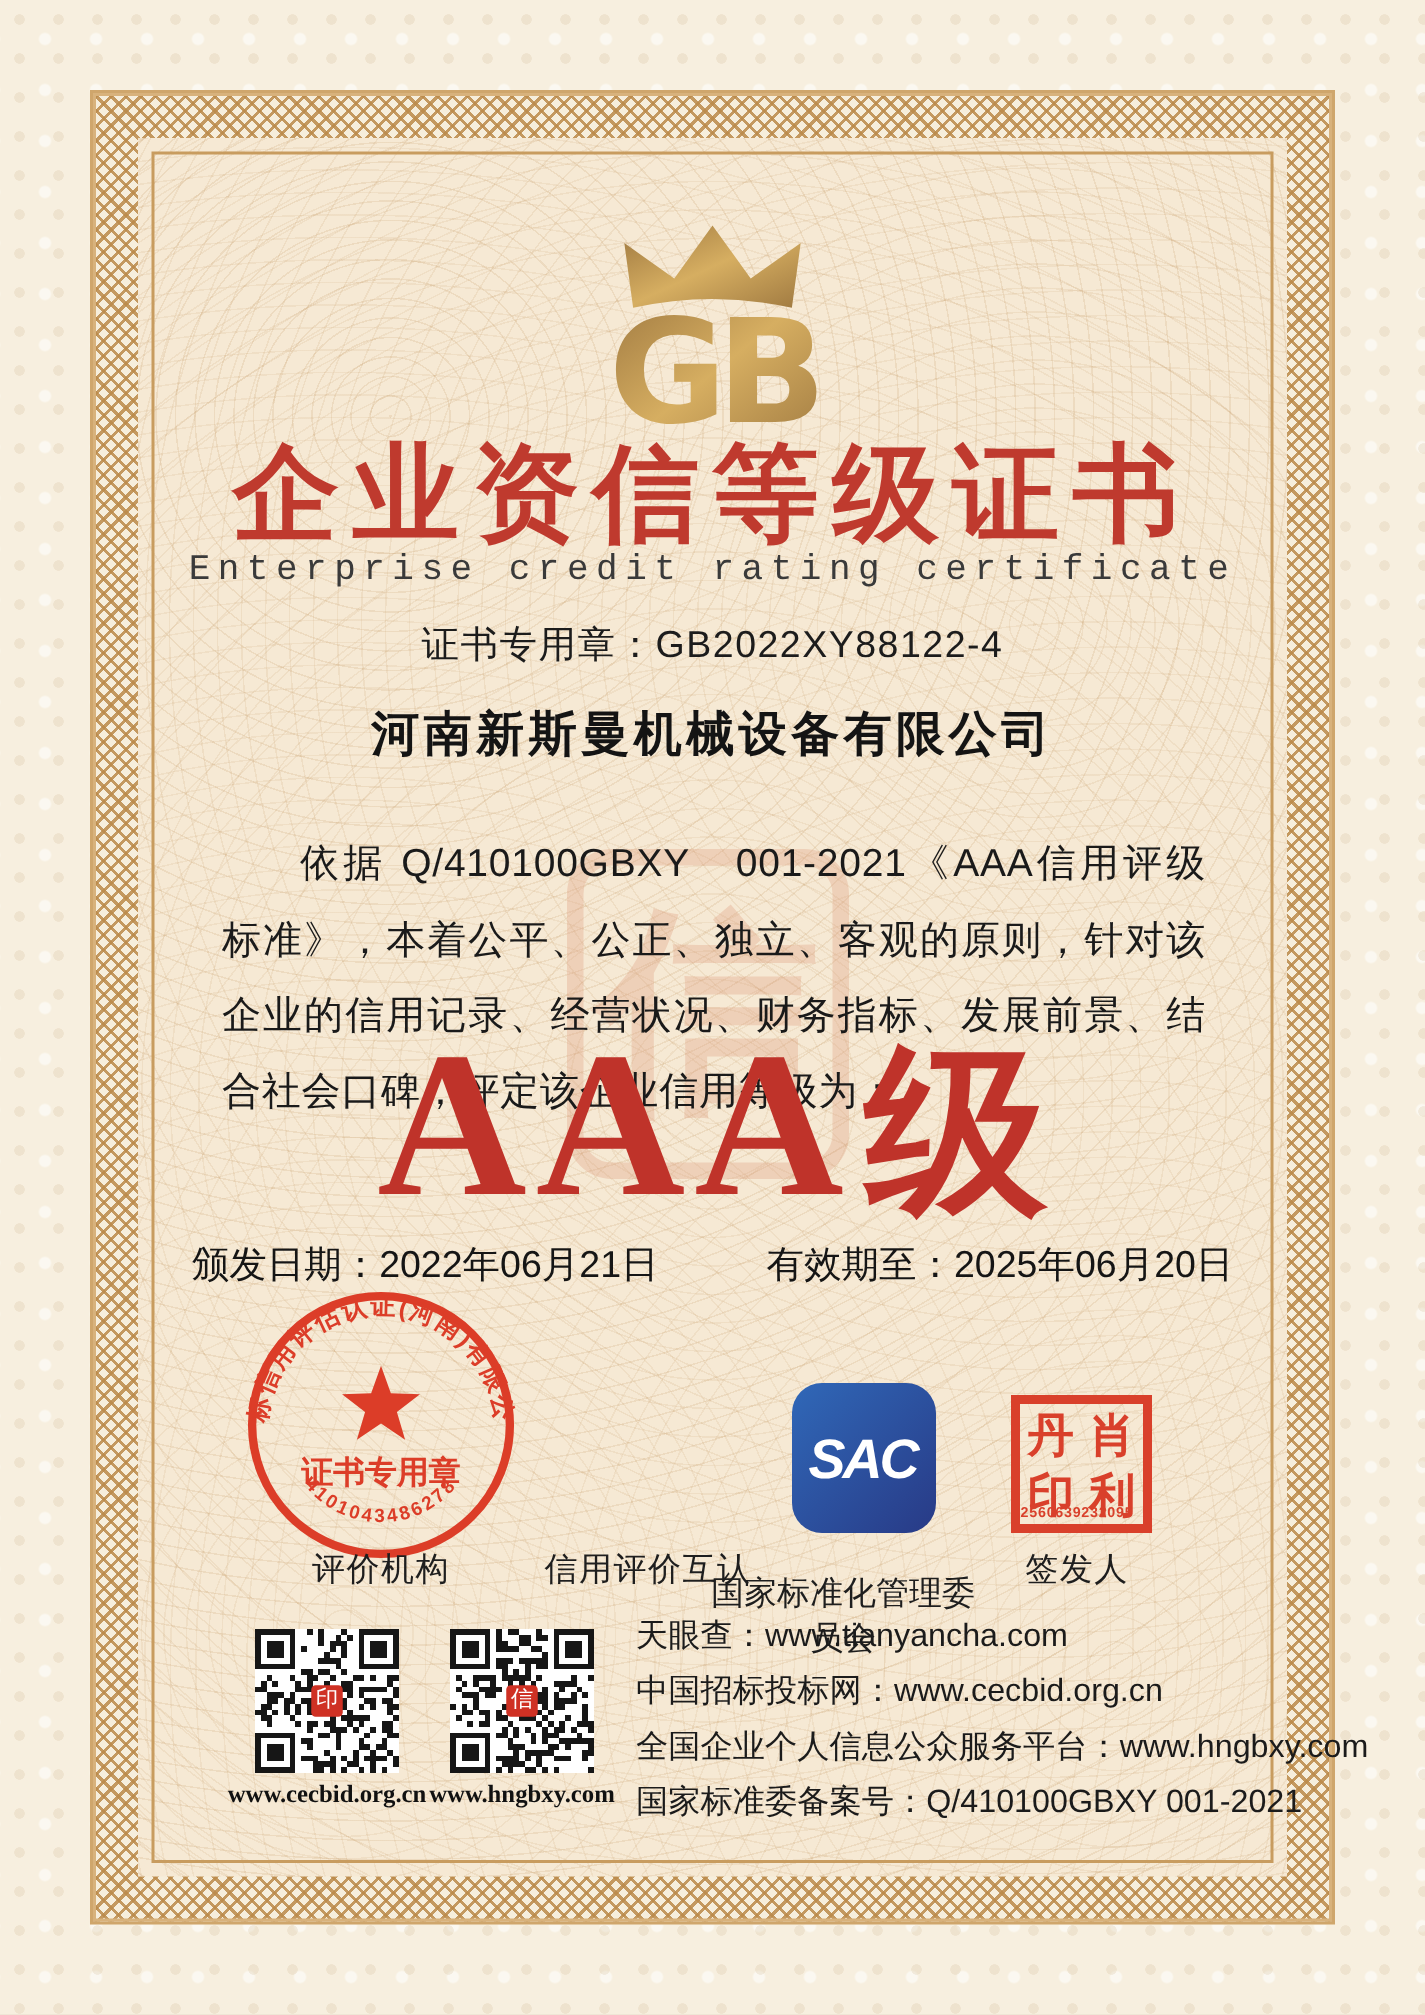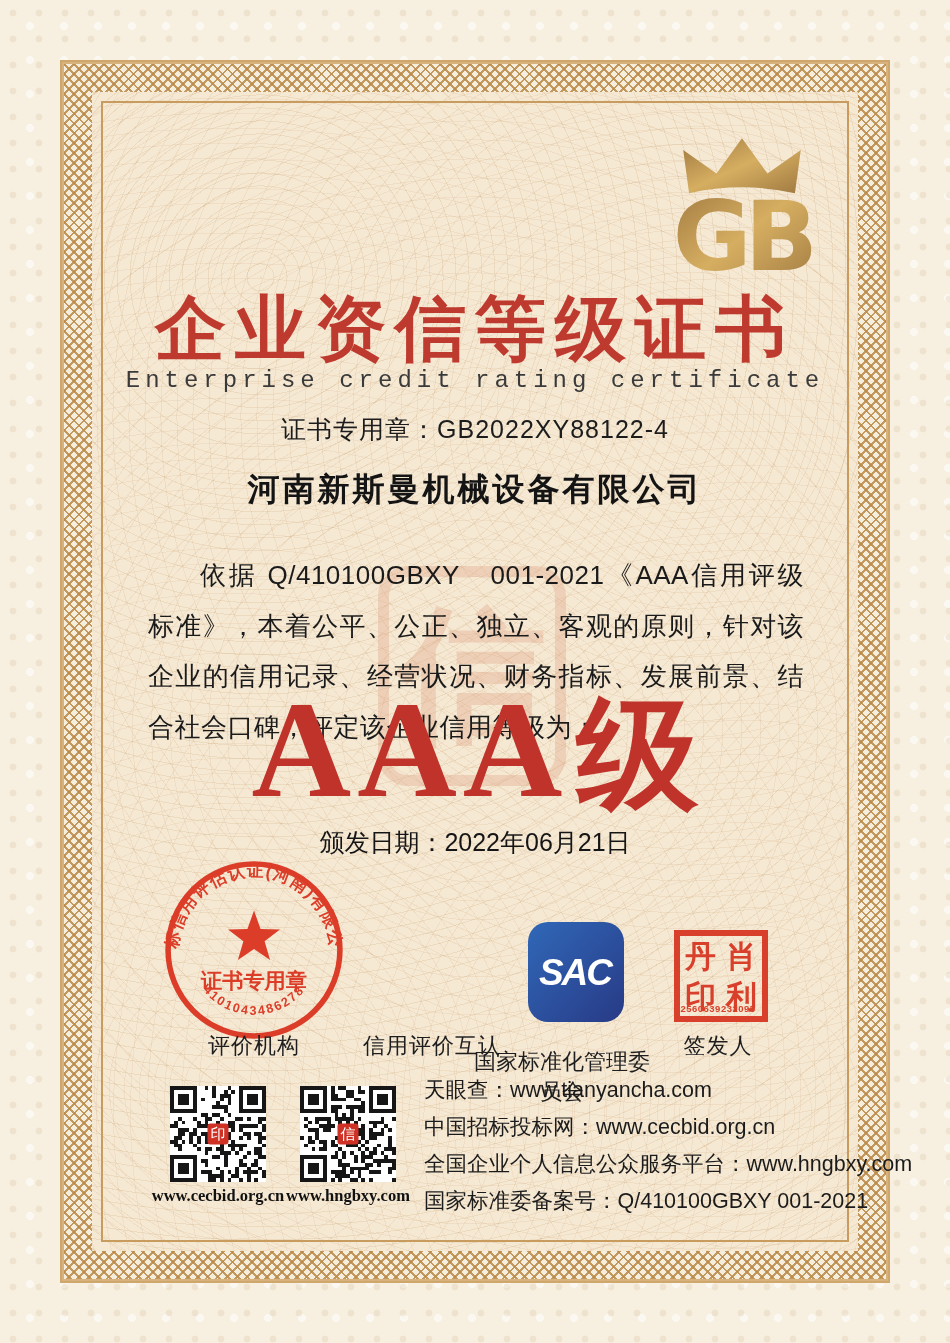--- a/index.html
+++ b/index.html
@@ -30,21 +30,21 @@
       repeating-radial-gradient(circle at 22% 16%, rgba(200,160,110,.20) 0 1px, transparent 1px 13px),
       repeating-radial-gradient(circle at 78% 28%, rgba(200,160,110,.16) 0 1px, transparent 1px 16px),
       repeating-radial-gradient(circle at 50% 55%, rgba(200,160,110,.15) 0 1px, transparent 1px 19px),
       repeating-radial-gradient(circle at 18% 86%, rgba(200,160,110,.14) 0 1px, transparent 1px 15px),
       repeating-radial-gradient(circle at 85% 88%, rgba(200,160,110,.14) 0 1px, transparent 1px 17px);
   }
   .inner-line{position:absolute;inset:101px;border:2px solid #c89c5f;pointer-events:none;}
 
   .row{position:absolute;left:110px;right:110px;text-align:center;}
 
-  .logo-row{top:128px;text-align:right;}
+  .logo-row{top:140px;}
   .logo-row svg{display:inline-block;}
 
   .title-row{top:282px;font-family:"Liberation Serif",serif;font-weight:900;
     font-size:71px;letter-spacing:9px;color:#bf3a2e;}
   .subtitle-row{top:367px;font-family:"Liberation Mono",monospace;font-size:24px;
     letter-spacing:5px;color:#3a3a3a;}
   .certno-row{top:413px;font-size:25px;color:#1c1c1c;letter-spacing:1px;}
 
   .company-row{top:468px;font-size:32px;font-weight:700;letter-spacing:3px;color:#141414;}
 
@@ -128,20 +128,21 @@
 
   <div class="body-row" data-interactable="false">依据 Q/410100GBXY　001-2021《AAA信用评级标准》，本着公平、公正、独立、客观的原则，针对该企业的信用记录、经营状况、财务指标、发展前景、结合社会口碑，评定该企业信用等级为：</div>
 
   <div class="row rating-row" data-interactable="false">
     <span class="aaa" data-interactable="false">AAA</span>
     <span class="grade" data-interactable="false">级</span>
   </div>
 
   <div class="row dates-row" data-interactable="false">
     <span data-interactable="false"><span>颁发日期：</span><span>2022年06月21日</span></span>
+    <span data-interactable="false"><span>有效期至：</span><span>2025年06月20日</span></span>
   </div>
 
   <div class="seal" style="left:160px;top:856px;" data-interactable="false">
     <svg width="188" height="188" viewBox="0 0 186 186">
       <circle cx="93" cy="93" r="85" fill="none" stroke="#dc3d28" stroke-width="5.5"></circle>
       <path id="arcT" d="M 17,96 A 76,76 0 1 1 169,96" fill="none"></path>
       <text font-size="16.5" font-weight="bold" fill="#dc3d28" letter-spacing="1.5" style="font-family:'Liberation Sans',sans-serif">
         <textPath href="#arcT" startOffset="50%" text-anchor="middle" data-interactable="false">冠标信用评估认证(河南)有限公司</textPath>
       </text>
       <polygon data-interactable="false" fill="#dc3d28" points="93,54 99.5,72.1 118.7,72.7 103.5,84.4 108.9,102.8 93,92 77.1,102.8 82.5,84.4 67.3,72.7 86.5,72.1"></polygon>

